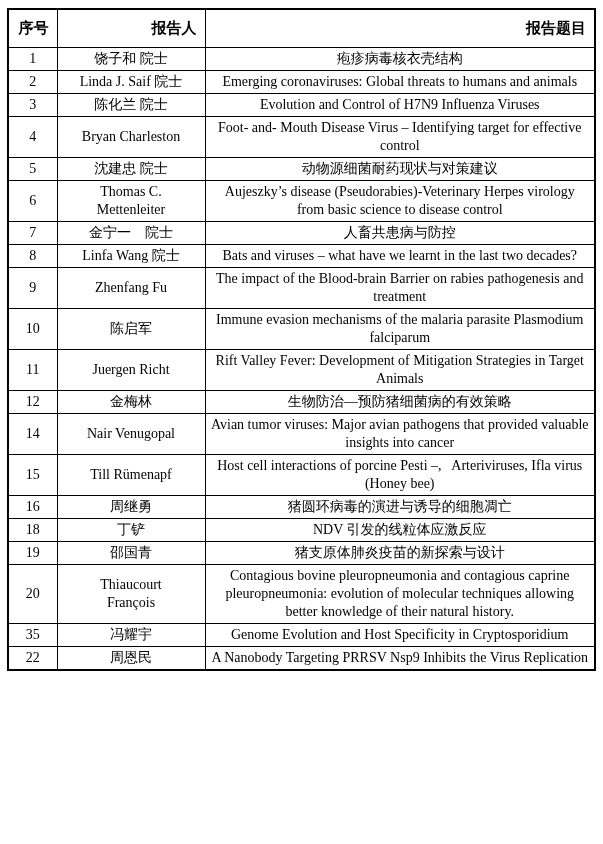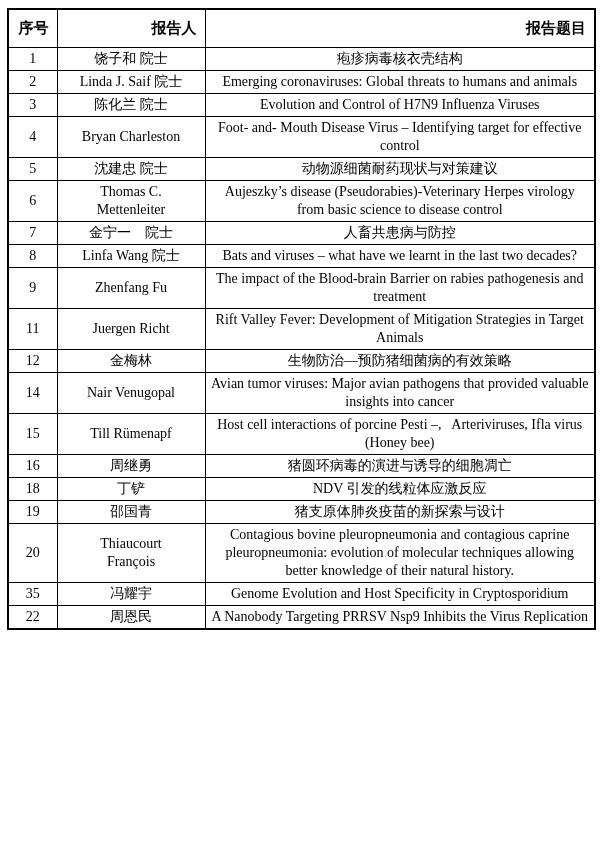--- a/index.html
+++ b/index.html
@@ -114,20 +114,25 @@
           <td class="cell-no">8</td>
           <td class="cell-speaker">Linfa Wang 院士</td>
           <td class="cell-title">Bats and viruses – what have we learnt in the last two decades?</td>
         </tr>
         <tr>
           <td class="cell-no">9</td>
           <td class="cell-speaker">Zhenfang Fu</td>
           <td class="cell-title">The impact of the Blood-brain Barrier on rabies pathogenesis and treatment</td>
         </tr>
         <tr>
+          <td class="cell-no">10</td>
+          <td class="cell-speaker">陈启军</td>
+          <td class="cell-title">Immune evasion mechanisms of the malaria parasite Plasmodium falciparum</td>
+        </tr>
+        <tr>
           <td class="cell-no">11</td>
           <td class="cell-speaker">Juergen Richt</td>
           <td class="cell-title">Rift Valley Fever: Development of Mitigation Strategies in Target Animals</td>
         </tr>
         <tr>
           <td class="cell-no">12</td>
           <td class="cell-speaker">金梅林</td>
           <td class="cell-title">生物防治—预防猪细菌病的有效策略</td>
         </tr>
         <tr>

